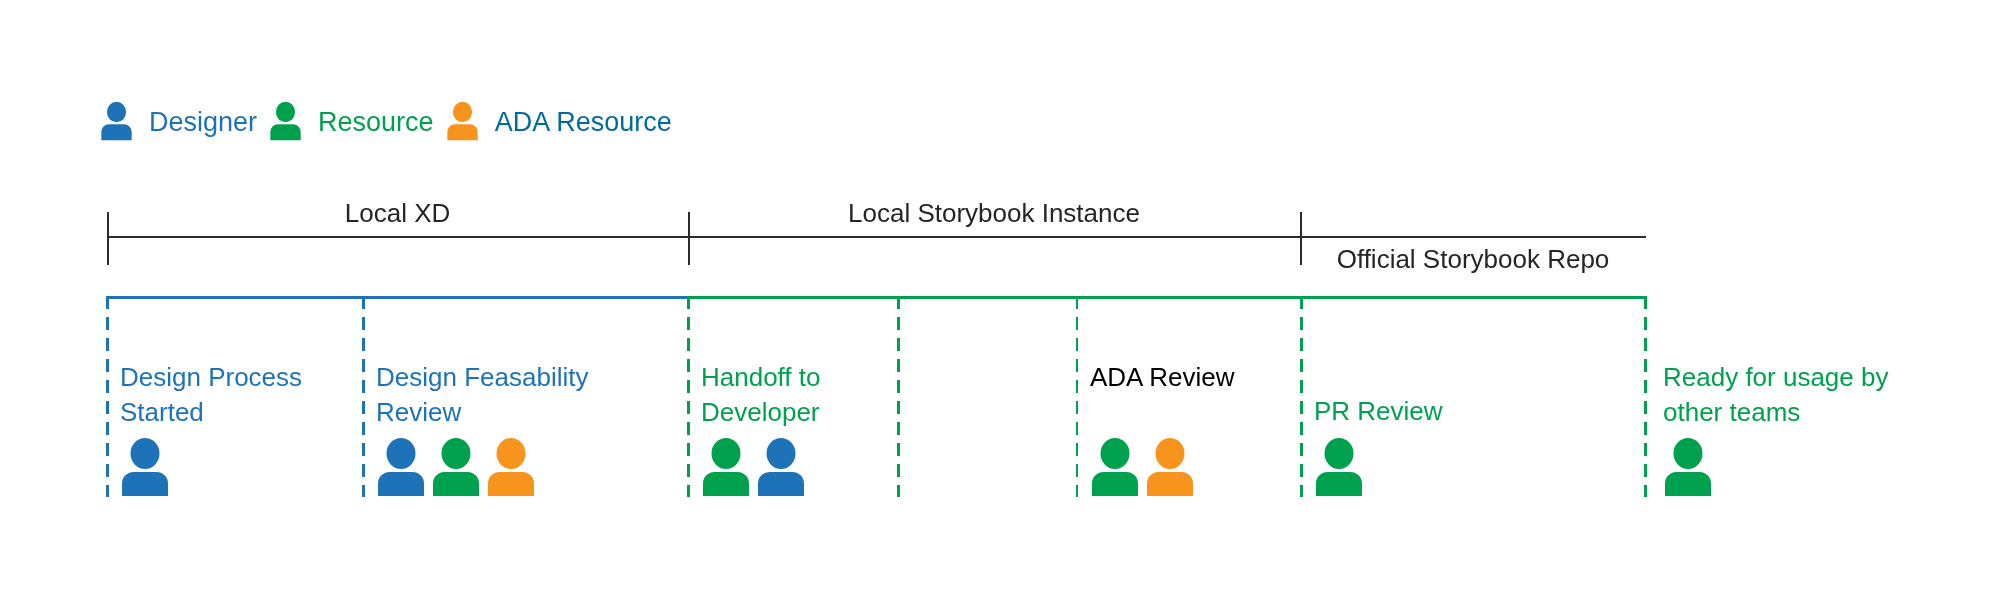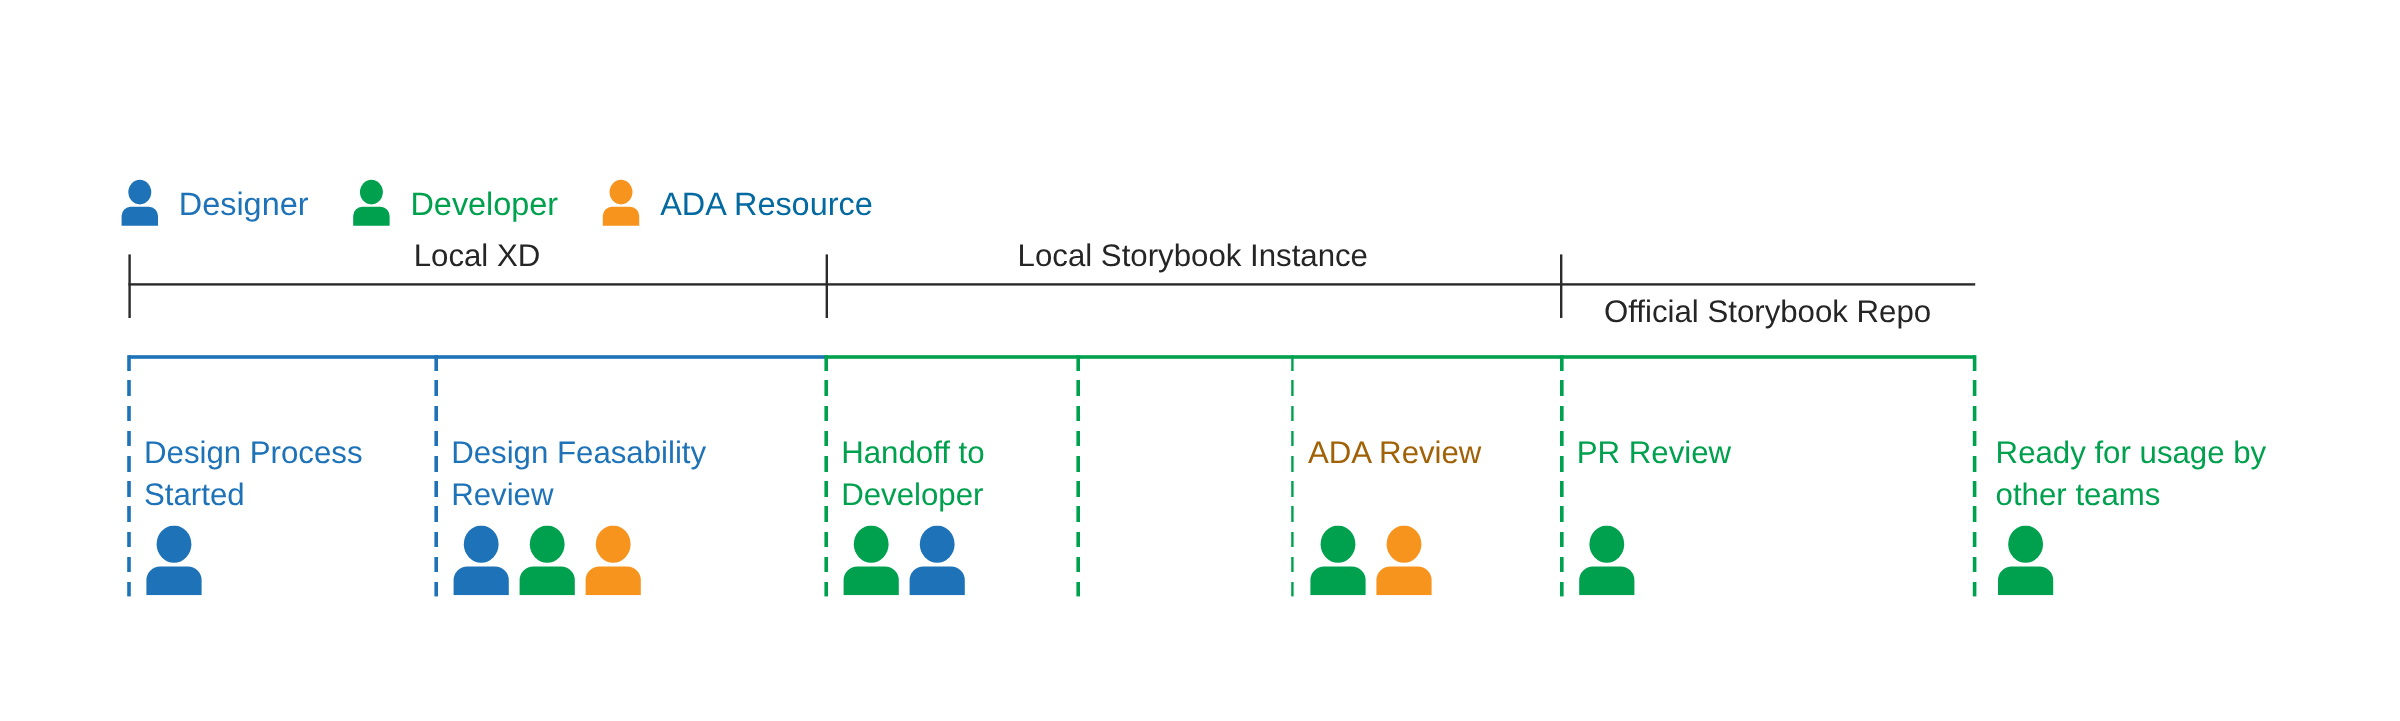--- a/index.html
+++ b/index.html
@@ -2,21 +2,21 @@
 <html><head>
 <meta charset="utf-8">
 <style>
   html,body{margin:0;padding:0;background:#ffffff;}
   #canvas{
     position:relative;width:2000px;height:601px;background:#ffffff;
     font-family:"Liberation Sans",sans-serif;overflow:hidden;
   }
 
   
-  #legend{position:absolute;left:100px;top:101px;display:flex;align-items:flex-end;gap:36px;margin-top:48px;}
+  #legend{position:absolute;left:100px;top:101px;display:flex;align-items:flex-end;gap:12px;}
   .legend-item{display:flex;align-items:flex-end;gap:16px;}
   .legend-item .person-svg{width:33px;height:40px;display:block;}
   .legend-label{font-size:27px;line-height:38px;white-space:nowrap;}
 
   
   .bracket-line{position:absolute;left:107px;top:236px;width:1539px;height:2px;background:currentColor;}
   .bracket-tick{position:absolute;top:212px;width:2px;height:53px;background:currentColor;}
   .tick-1{left:107px}.tick-2{left:688px}.tick-3{left:1300px}
   .phase-label{position:absolute;top:198px;height:32px;font-size:26px;line-height:30px;text-align:center;}
   .phase-1{left:107px;width:581px}
@@ -66,21 +66,21 @@
         </span>
       <span class="legend-label" style="color: rgb(30, 115, 184);">Designer</span>
     </div>
     <div class="legend-item">
       <span class="person-holder" style="color: rgb(0, 161, 78);">
           <svg class="person-svg" viewBox="0 0 50 58" xmlns="http://www.w3.org/2000/svg">
             <ellipse cx="25" cy="15.5" rx="14.5" ry="15.5"></ellipse>
             <path d="M2,58 v-12.5 a11.5,11.5 0 0 1 11.5,-11.5 h23 a11.5,11.5 0 0 1 11.5,11.5 v12.5 z"></path>
           </svg>
         </span>
-      <span class="legend-label" style="color: rgb(0, 161, 78);">Developer</span>
+      <span class="legend-label" style="color: rgb(0, 161, 78);">Resource</span>
     </div>
     <div class="legend-item">
       <span class="person-holder" style="color: rgb(247, 148, 30);">
           <svg class="person-svg" viewBox="0 0 50 58" xmlns="http://www.w3.org/2000/svg">
             <ellipse cx="25" cy="15.5" rx="14.5" ry="15.5"></ellipse>
             <path d="M2,58 v-12.5 a11.5,11.5 0 0 1 11.5,-11.5 h23 a11.5,11.5 0 0 1 11.5,11.5 v12.5 z"></path>
           </svg>
         </span>
       <span class="legend-label" style="color: #0369a1;">ADA Resource</span>
     </div>
@@ -153,38 +153,38 @@
           </span>
           <span class="person" style="color:#1E73B8">
             <svg class="person-svg" viewBox="0 0 50 58" xmlns="http://www.w3.org/2000/svg">
               <ellipse cx="25" cy="15.5" rx="14.5" ry="15.5"></ellipse>
               <path d="M2,58 v-12.5 a11.5,11.5 0 0 1 11.5,-11.5 h23 a11.5,11.5 0 0 1 11.5,11.5 v12.5 z"></path>
             </svg>
           </span>
         </div>
     </div>
     <div class="stage s5">
-      <div class="stage-label" style="color: #a16207;">ADA Review</div>
+      <div class="stage-label" style="color: #000000;">ADA Review</div>
       <div class="persons">
           <span class="person" style="color:#00A14E">
             <svg class="person-svg" viewBox="0 0 50 58" xmlns="http://www.w3.org/2000/svg">
               <ellipse cx="25" cy="15.5" rx="14.5" ry="15.5"></ellipse>
               <path d="M2,58 v-12.5 a11.5,11.5 0 0 1 11.5,-11.5 h23 a11.5,11.5 0 0 1 11.5,11.5 v12.5 z"></path>
             </svg>
           </span>
           <span class="person" style="color:#F7941E">
             <svg class="person-svg" viewBox="0 0 50 58" xmlns="http://www.w3.org/2000/svg">
               <ellipse cx="25" cy="15.5" rx="14.5" ry="15.5"></ellipse>
               <path d="M2,58 v-12.5 a11.5,11.5 0 0 1 11.5,-11.5 h23 a11.5,11.5 0 0 1 11.5,11.5 v12.5 z"></path>
             </svg>
           </span>
         </div>
     </div>
     <div class="stage s6">
-      <div class="stage-label" style="color: rgb(0, 161, 78);">PR Review</div>
+      <div class="stage-label" style="color: rgb(0, 161, 78); margin-top: 34px;">PR Review</div>
       <div class="persons">
           <span class="person" style="color:#00A14E">
             <svg class="person-svg" viewBox="0 0 50 58" xmlns="http://www.w3.org/2000/svg">
               <ellipse cx="25" cy="15.5" rx="14.5" ry="15.5"></ellipse>
               <path d="M2,58 v-12.5 a11.5,11.5 0 0 1 11.5,-11.5 h23 a11.5,11.5 0 0 1 11.5,11.5 v12.5 z"></path>
             </svg>
           </span>
         </div>
     </div>
     <div class="stage s7">

